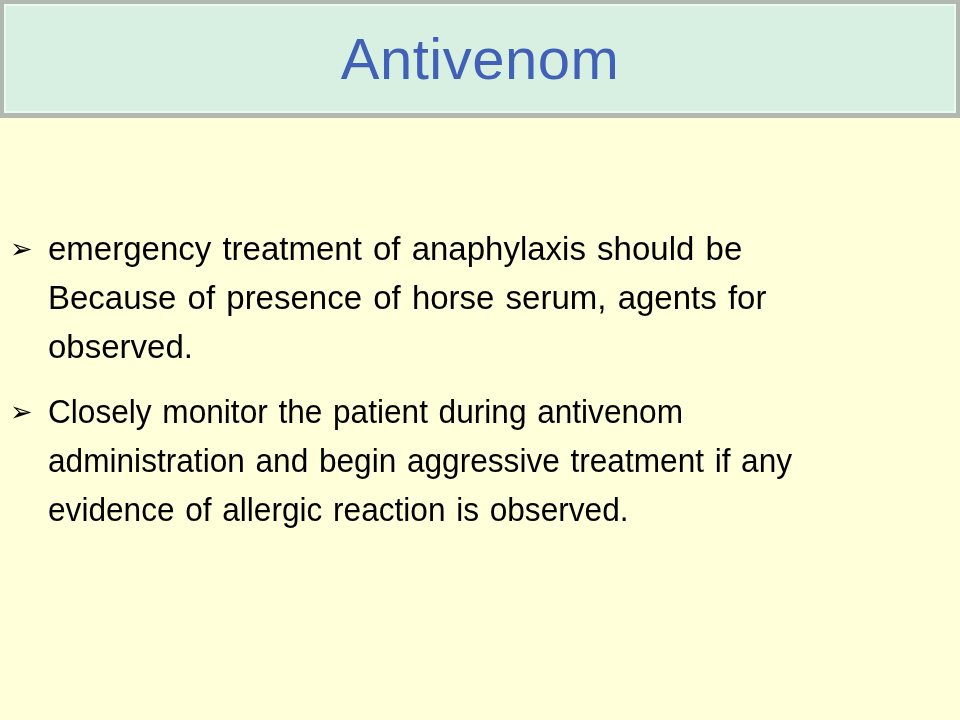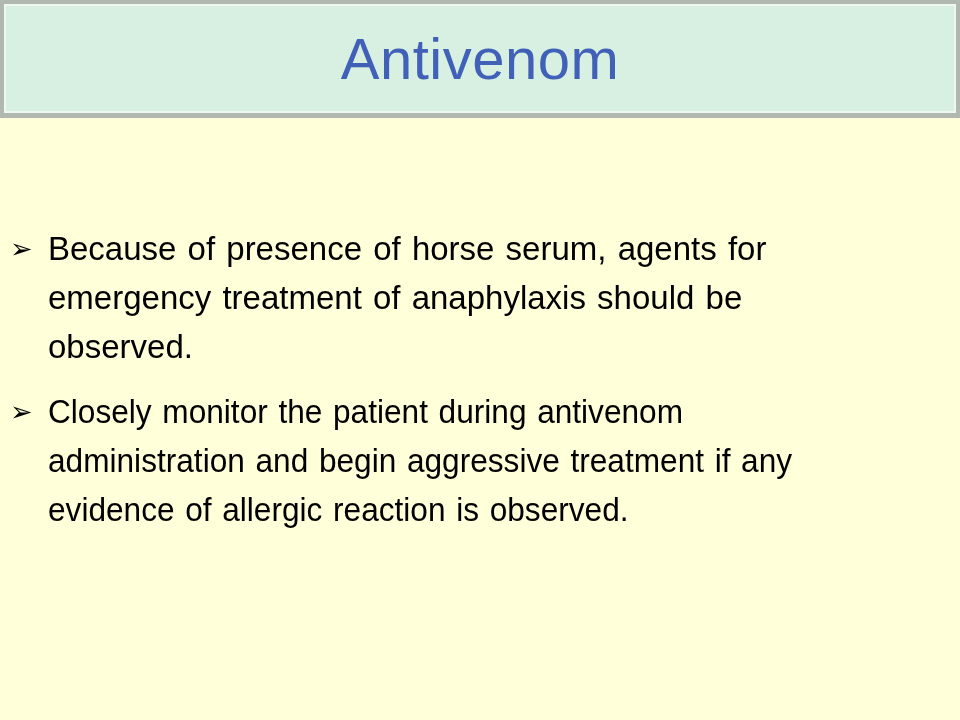--- a/index.html
+++ b/index.html
@@ -77,22 +77,22 @@
 <body style="--bg: #ffffda; --band-fill: #d7f0e1; --band-border: #b0b8b0; --title-color: #4160b8; --text-color: #000000;">
 
 <div class="slide">
   <div class="title-band">
     <h1 class="slide-title">Antivenom</h1>
   </div>
   <div class="content" id="bullet-list">
       <div class="bullet-item normal">
         <span class="bullet-glyph">➢</span>
         <div class="bullet-text">
+          <div class="bullet-line">emergency treatment of anaphylaxis should be</div>
           <div class="bullet-line">Because of presence of horse serum, agents for</div>
-          <div class="bullet-line">emergency treatment of anaphylaxis should be</div>
           <div class="bullet-line">observed.</div>
         </div>
       </div>
       <div class="bullet-item condensed">
         <span class="bullet-glyph">➢</span>
         <div class="bullet-text">
           <div class="bullet-line">Closely monitor the patient during antivenom</div>
           <div class="bullet-line">administration and begin aggressive treatment if any</div>
           <div class="bullet-line">evidence of allergic reaction is observed.</div>
         </div>

